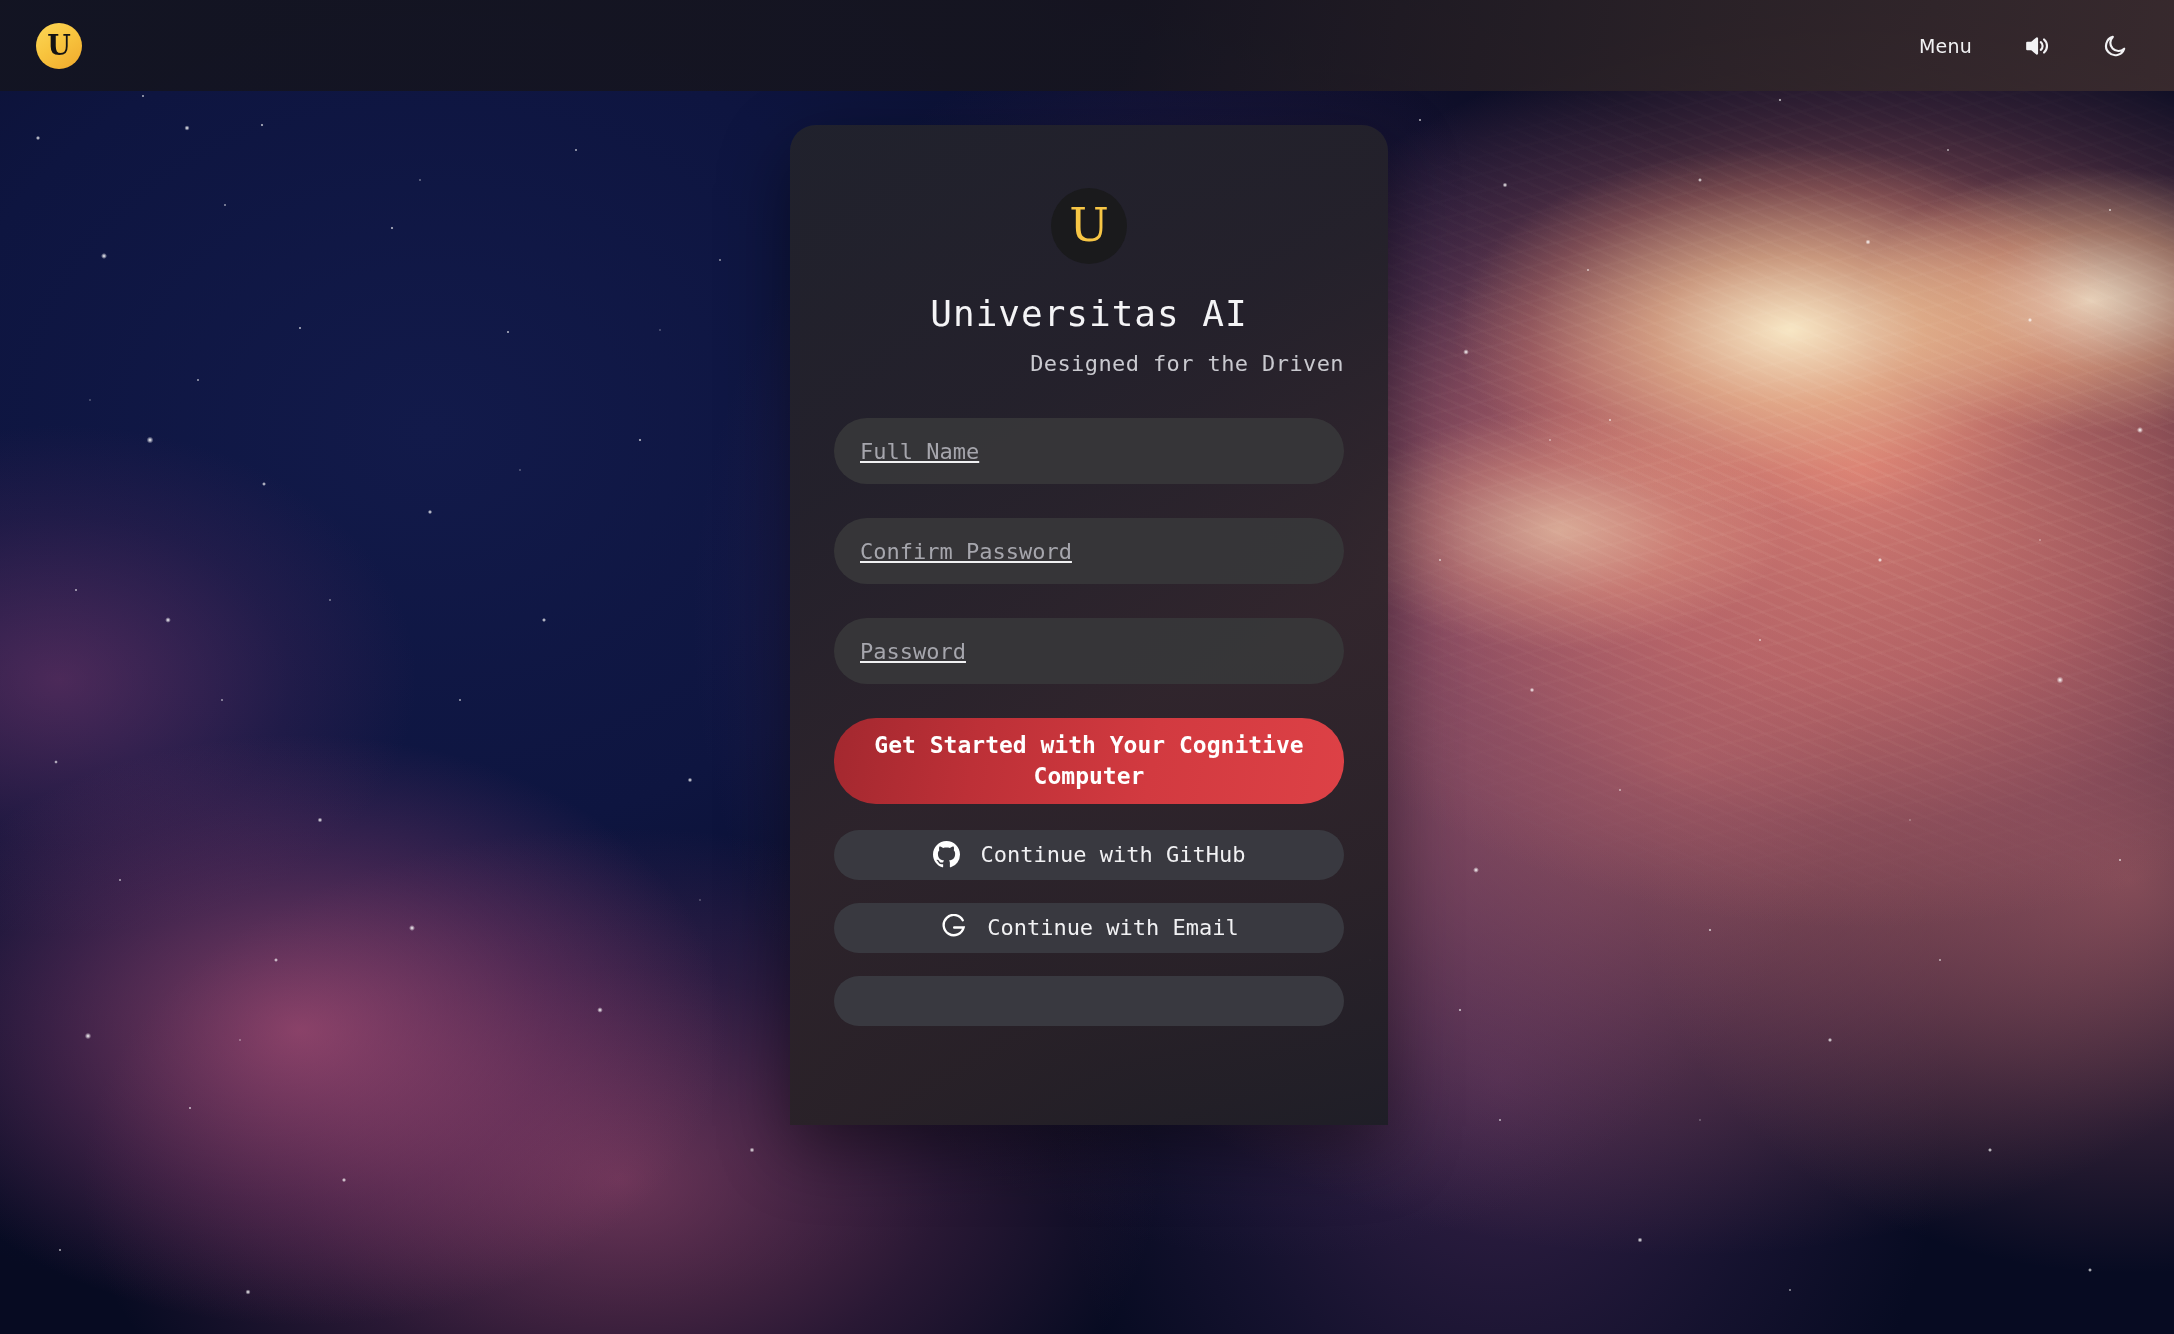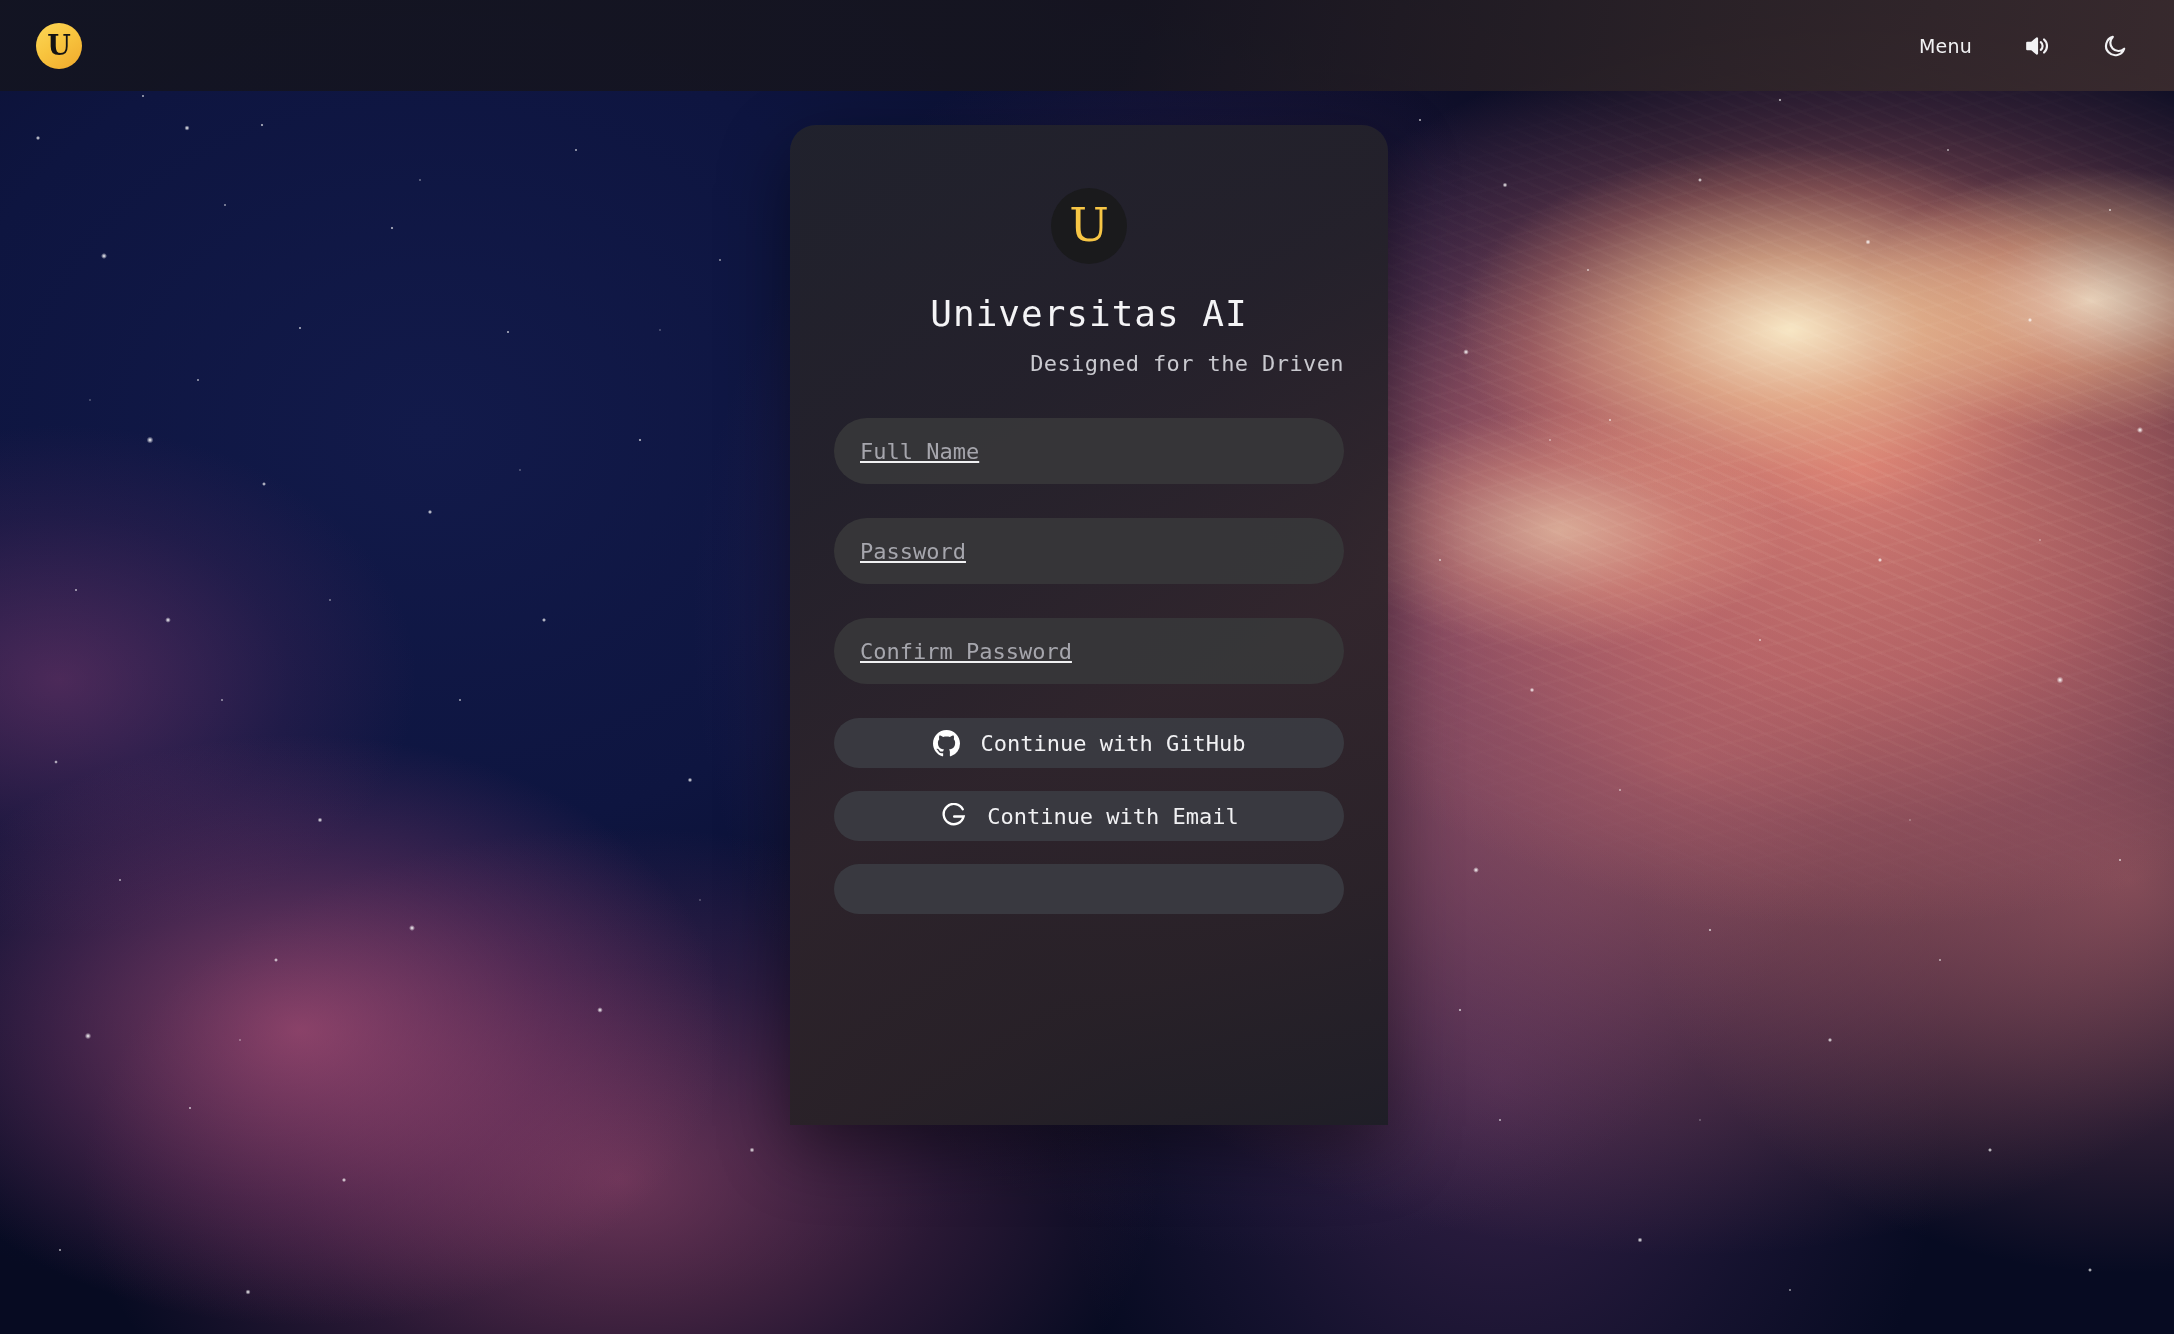--- a/index.html
+++ b/index.html
@@ -289,23 +289,24 @@
 
   <div id="card-logo">
     <span>U</span>
   </div>
 
   <div id="card-title">Universitas AI</div>
   <div id="card-subtitle">Designed for the Driven</div>
 
   <div id="form">
     <input class="field" type="text" placeholder="Full Name" style="">
+    <input class="field" type="password" placeholder="Confirm Password" style="">
     <input class="field" type="password" placeholder="Password" style="">
-    <input class="field" type="password" placeholder="Confirm Password" style="">
-
+
+    <button id="cta-button">Get Started with Your Cognitive Computer</button>
   </div>
 
   <div id="oauth">
 
     <button class="oauth-btn">
       <span class="oicon">
         <svg width="27" height="27" viewBox="0 0 16 16" fill="#ffffff">
           <path d="M8 0C3.58 0 0 3.58 0 8c0 3.54 2.29 6.53 5.47 7.59.4.07.55-.17.55-.38 0-.19-.01-.82-.01-1.49-2.01.37-2.53-.49-2.69-.94-.09-.23-.48-.94-.82-1.13-.28-.15-.68-.52-.01-.53.63-.01 1.08.58 1.23.82.72 1.21 1.87.87 2.33.66.07-.52.28-.87.51-1.07-1.78-.2-3.64-.89-3.64-3.95 0-.87.31-1.59.82-2.15-.08-.2-.36-1.02.08-2.12 0 0 .67-.21 2.2.82.64-.18 1.32-.27 2-.27.68 0 1.36.09 2 .27 1.53-1.04 2.2-.82 2.2-.82.44 1.1.16 1.92.08 2.12.51.56.82 1.27.82 2.15 0 3.07-1.87 3.75-3.65 3.95.29.25.54.73.54 1.48 0 1.07-.01 1.93-.01 2.2 0 .21.15.46.55.38A8.01 8.01 0 0 0 16 8c0-4.42-3.58-8-8-8z"></path>
         </svg>
       </span>

